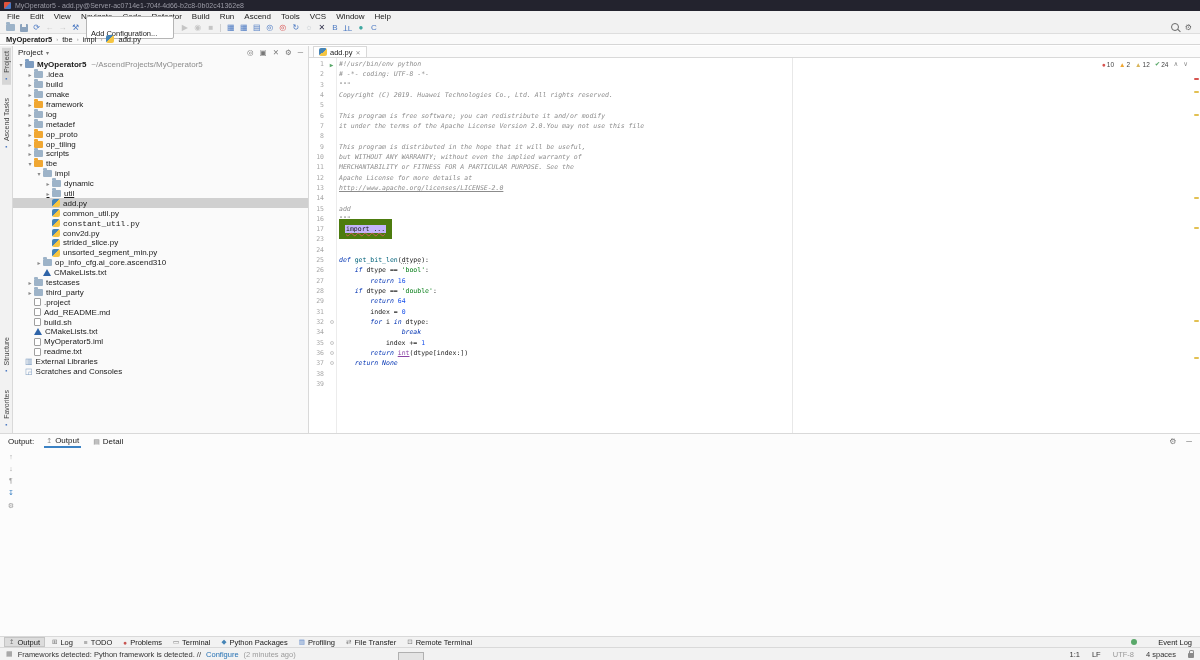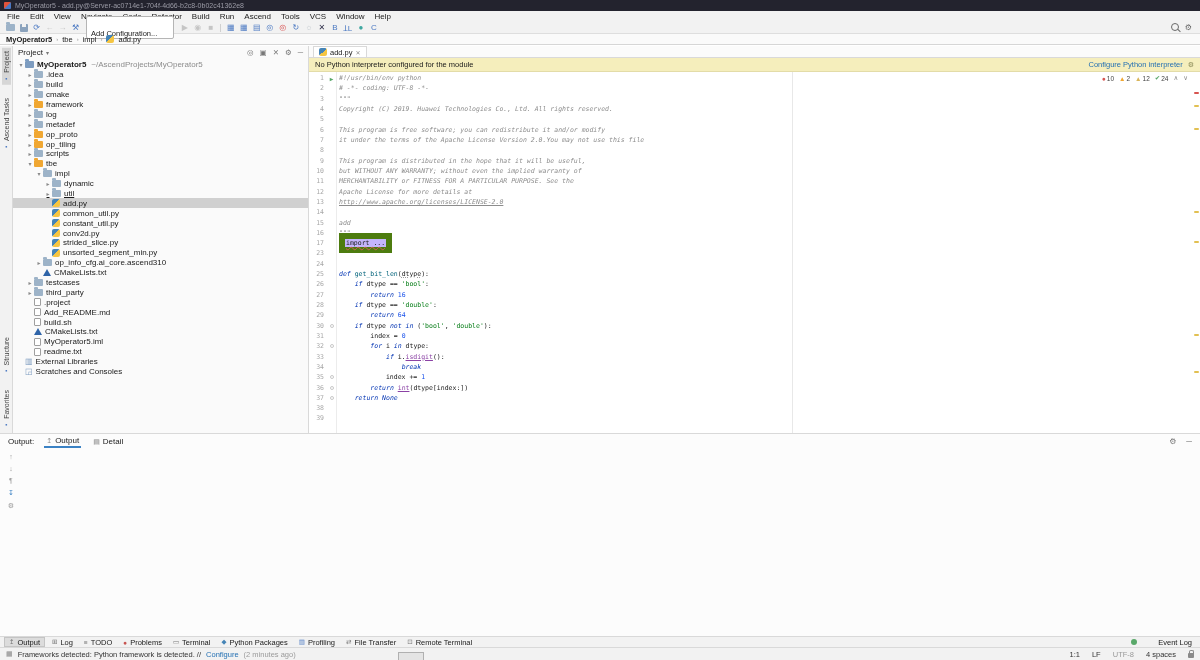--- a/index.html
+++ b/index.html
@@ -392,21 +392,21 @@
           </span>
           <span class="tlabel">add.py</span>
         </div>
         <div class="trow" style="padding-left: 31px;">
           <span class="chev"></span>
           <span class="ticon">
             <span class="ic-py"></span>
           </span>
           <span class="tlabel">common_util.py</span>
         </div>
-        <div class="trow" style="padding-left: 31px;">
+        <div class="trow" style="padding-left: 31px; font-family: Liberation Mono, monospace;">
           <span class="chev"></span>
           <span class="ticon">
             <span class="ic-py"></span>
           </span>
           <span class="tlabel">constant_util.py</span>
         </div>
         <div class="trow" style="padding-left: 31px;">
           <span class="chev"></span>
           <span class="ticon">
             <span class="ic-py"></span>
@@ -514,25 +514,20 @@
       </div>
   </div>
 
   <div class="editor">
     <div class="tabbar">
       <span class="etab">
         <span class="ic-py"></span>
         <span>add.py</span>
         <span class="etab-close">✕</span>
       </span>
-    </div>
-    <div class="banner">
-      <span>No Python interpreter configured for the module</span>
-      <span class="banner-link">Configure Python interpreter</span>
-      <span class="banner-gear">⚙</span>
     </div>
     <div class="code-area" id="code">
       <div class="margin-guide"></div>
       <div class="inspections">
         <span class="insp">
             <span style="color:#d75450">●</span>
             <span>10</span>
           </span>
         <span class="insp">
             <span style="color:#f0a732">▲</span>
@@ -674,42 +669,30 @@
           <span class="ln">28</span>
           <span class="gut"></span>
           <span class="ctext"><span class="tk-p">    </span><span class="tk-k">if</span><span class="tk-p"> dtype == </span><span class="tk-s">'double'</span><span class="tk-p">:</span></span>
         </div>
         <div class="crow">
           <span class="ln">29</span>
           <span class="gut"></span>
           <span class="ctext"><span class="tk-p">        </span><span class="tk-k">return</span><span class="tk-p"> </span><span class="tk-n">64</span></span>
         </div>
         <div class="crow">
-          <span class="ln">30</span>
-          <span class="gut">
-            <span class="folddot"></span>
-          </span>
-          <span class="ctext"><span class="tk-p">    </span><span class="tk-k">if</span><span class="tk-p"> dtype </span><span class="tk-k">not in</span><span class="tk-p"> (</span><span class="tk-s">'bool'</span><span class="tk-p">, </span><span class="tk-s">'double'</span><span class="tk-p">):</span></span>
-        </div>
-        <div class="crow">
           <span class="ln">31</span>
           <span class="gut"></span>
           <span class="ctext"><span class="tk-p">        index = </span><span class="tk-n">0</span></span>
         </div>
         <div class="crow">
           <span class="ln">32</span>
           <span class="gut">
             <span class="folddot"></span>
           </span>
           <span class="ctext"><span class="tk-p">        </span><span class="tk-k">for</span><span class="tk-p"> i </span><span class="tk-k">in</span><span class="tk-p"> dtype:</span></span>
-        </div>
-        <div class="crow">
-          <span class="ln">33</span>
-          <span class="gut"></span>
-          <span class="ctext"><span class="tk-p">            </span><span class="tk-k">if</span><span class="tk-p"> i.</span><span class="tk-b">isdigit</span><span class="tk-p">():</span></span>
         </div>
         <div class="crow">
           <span class="ln">34</span>
           <span class="gut"></span>
           <span class="ctext"><span class="tk-p">                </span><span class="tk-k">break</span></span>
         </div>
         <div class="crow">
           <span class="ln">35</span>
           <span class="gut">
             <span class="folddot"></span>

